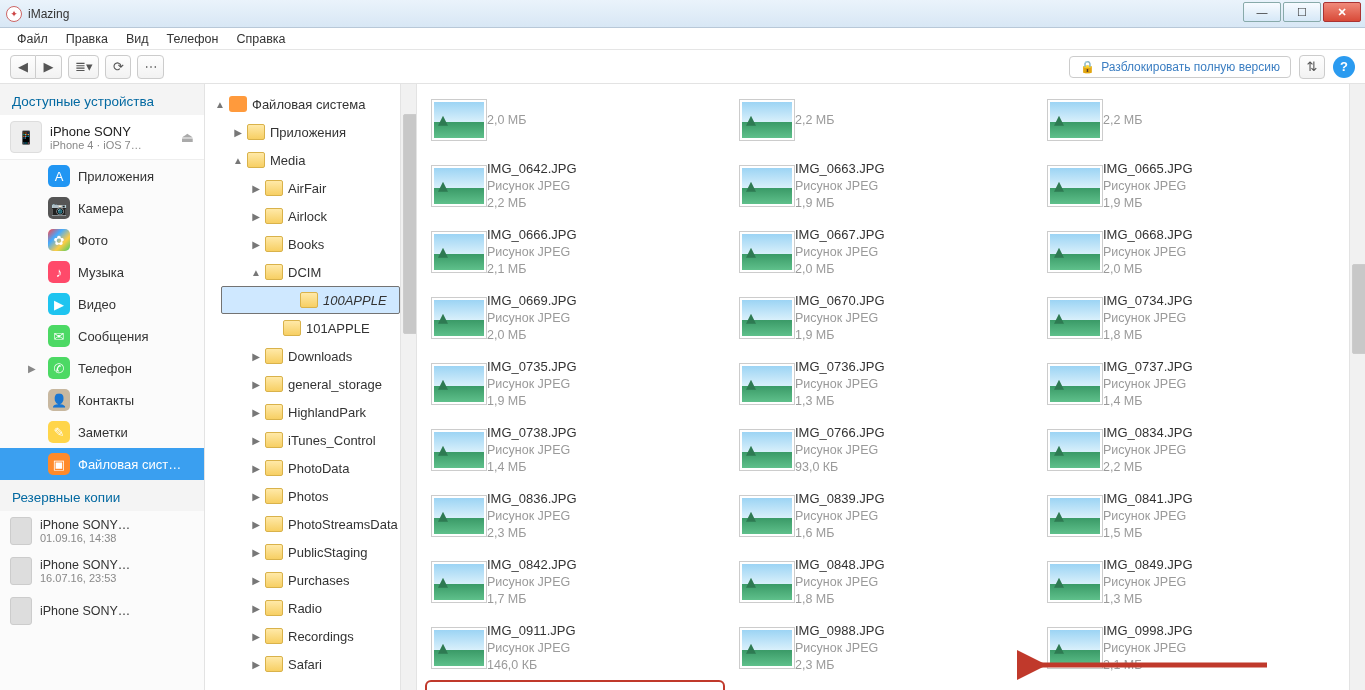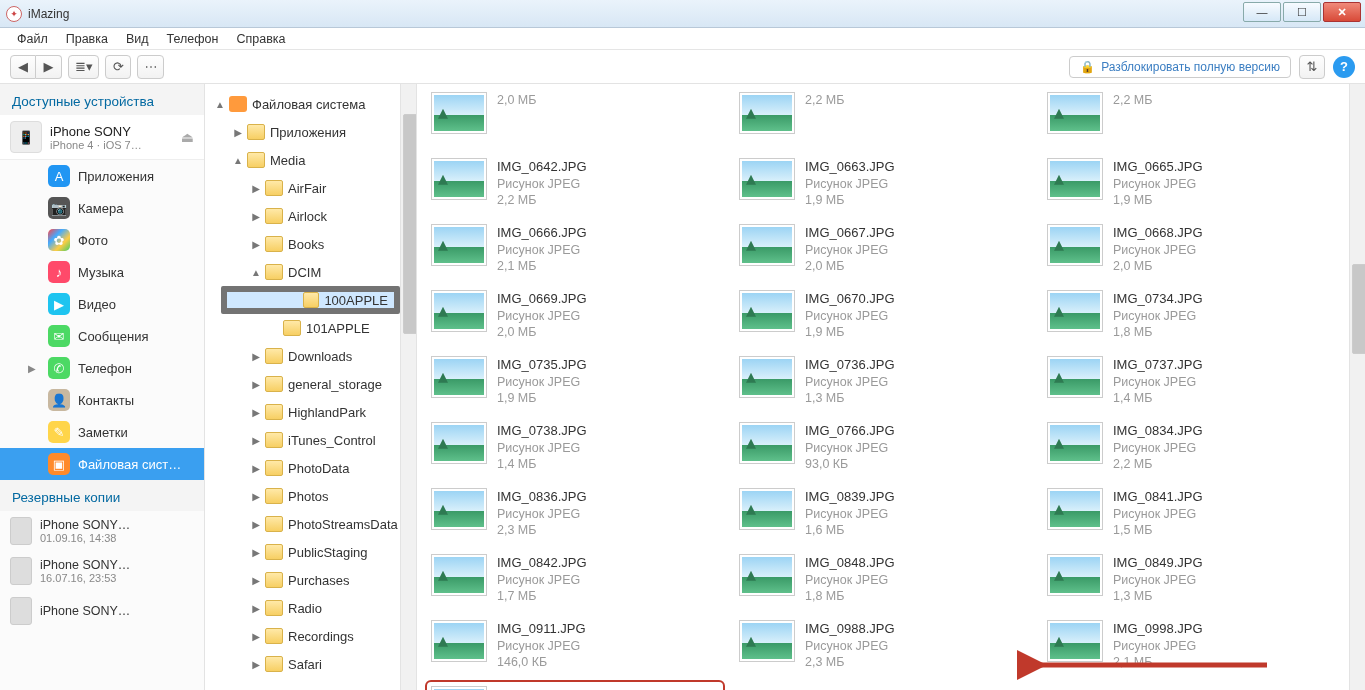--- a/index.html
+++ b/index.html
@@ -52,29 +52,29 @@
 
 
 .treepanel { width:212px; border-right:1px solid #e3e3e3; background:#fff; position:relative; padding:6px 0; overflow:hidden;}
 .tree ul{ list-style:none; }
 .tree li{ white-space:nowrap; }
 .trow{ display:flex; align-items:center; height:28px; padding-right:6px; font-size:13px; color:#333;}
 .trow .tarrow{ width:14px; text-align:center; color:#777; font-size:10px;}
 .trow .ticon{ width:18px; height:16px; margin:0 5px 0 2px; display:inline-block;}
 .folder{ background:linear-gradient(#ffe9a8,#f7cf63); border:1px solid #d9b24a; border-radius:2px;}
 .fsroot{ background:#ff9a3c; border-radius:3px;}
-.trow.selected{ background:#cfe8ff; border:6px solid #737373; border-radius:2px; margin:0 16px;}
+.trow.selected{ background:#cfe8ff; border:1px solid #737373; border-radius:2px; margin:0 16px;font-style:italic;}
 .lvl0{padding-left:8px;} .lvl1{padding-left:26px;} .lvl2{padding-left:44px;} .lvl3{padding-left:62px;}
 .tree-scrollbar{ position:absolute; right:0; top:0; bottom:0; width:16px; background:#f1f1f1; border-left:1px solid #e3e3e3;}
 .tree-scrollbar .thumb{ position:absolute; left:2px; right:2px; top:30px; height:220px; background:#c8c8c8; border-radius:2px;}
 
 
 .content{ flex:1; background:#fff; position:relative; overflow:hidden;}
 .grid{ display:grid; grid-template-columns: repeat(3, 1fr); column-gap: 20px; row-gap: 10px; padding:8px 30px 8px 14px;}
-.file{ display:flex; align-items:flex-start; gap:10px; height:56px;}
+.file{ display:flex; align-items:center; height:56px;}
 .thumb{ width:56px; height:42px; border:1px solid #ccc; padding:2px; background:#fff; flex-shrink:0;}
 .thumb .sky{ width:100%; height:55%; background:linear-gradient(#9cd4f4,#d9f0fb);}
 .thumb .land{ width:100%; height:45%; background:linear-gradient(#3a9a67,#5fc08b); position:relative;}
 .thumb .land::before{ content:""; position:absolute; left:4px; top:-6px; width:10px; height:10px; background:#2e7a52; clip-path:polygon(50% 0,100% 100%,0 100%);}
 .finfo{ display:flex; flex-direction:column; line-height:1.35;}
 .fname{ font-size:13px; color:#333;}
 .ftype{ font-size:12.5px; color:#9a9a9a;}
 .fsize{ font-size:12.5px; color:#9a9a9a;}
 .file.highlight{ outline:2px solid #c0392b; outline-offset:2px; border-radius:2px; padding:2px; margin:-2px;}
 .content-scrollbar{ position:absolute; right:0; top:0; bottom:0; width:16px; background:#f1f1f1; border-left:1px solid #e3e3e3;}

